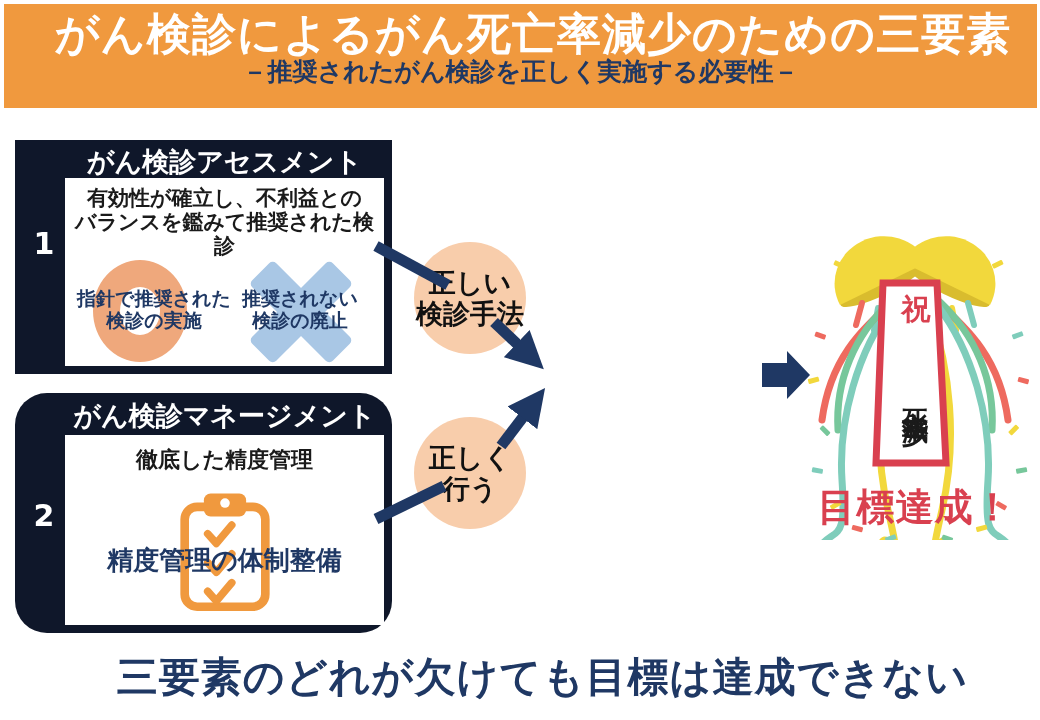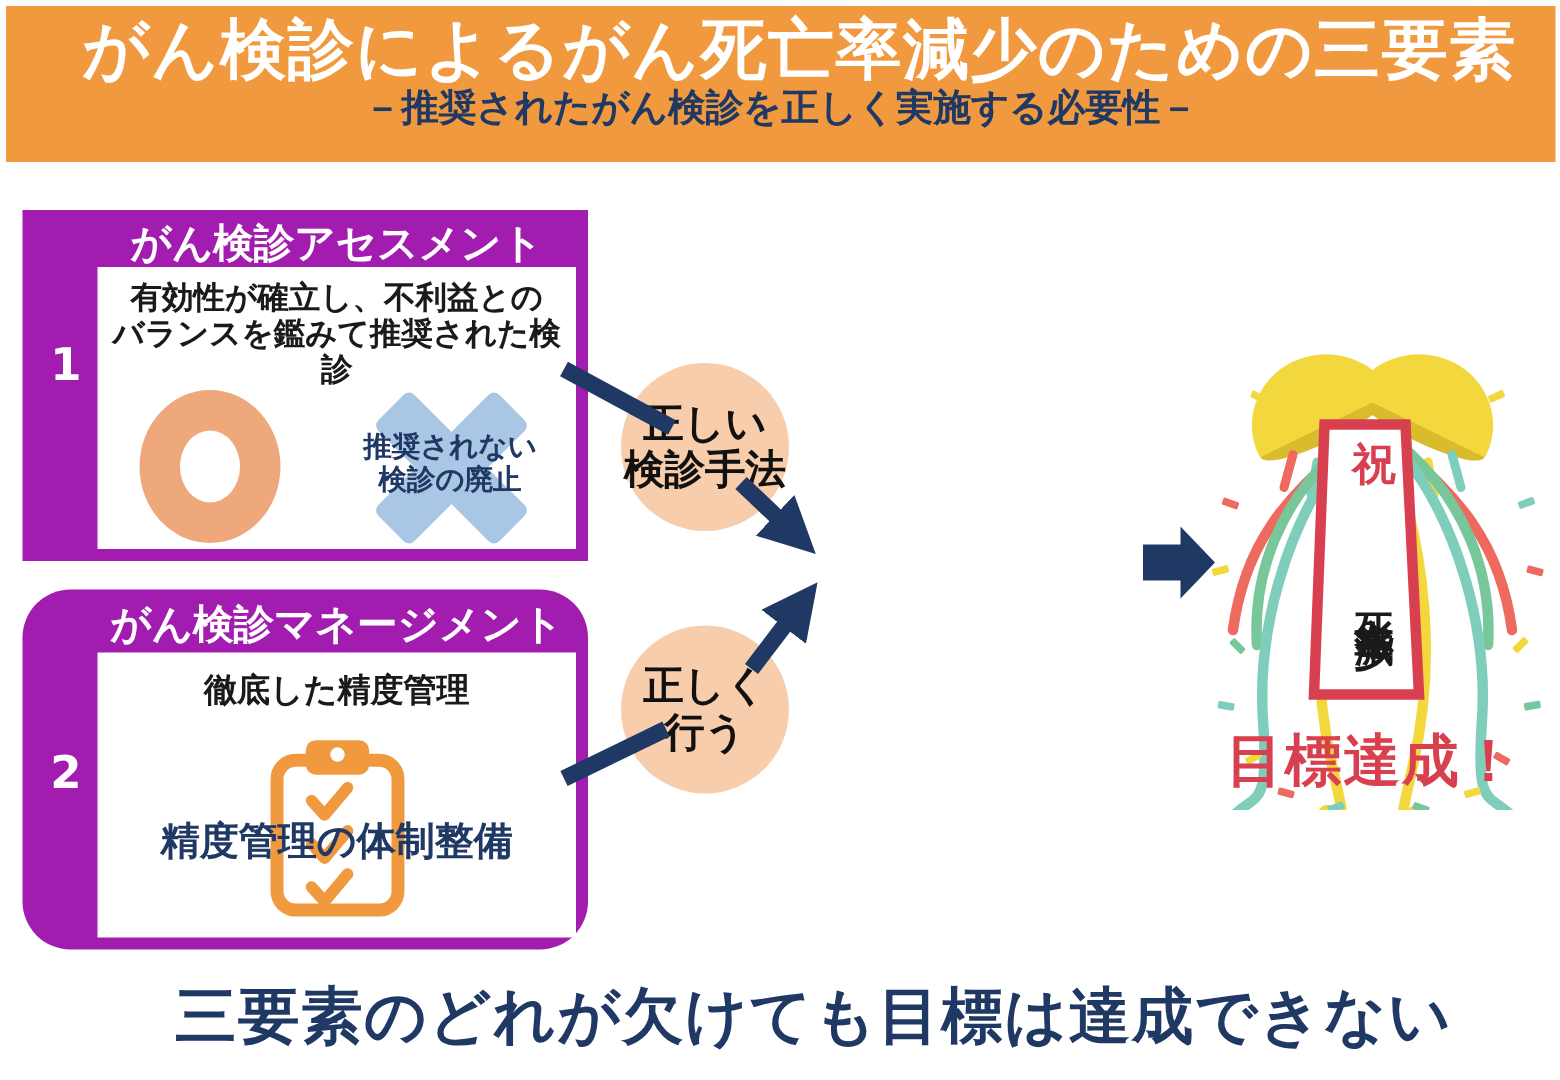--- a/index.html
+++ b/index.html
@@ -6,21 +6,21 @@
   *{box-sizing:border-box;}
   .canvas{
     position:relative;width:1040px;height:720px;background:#ffffff;overflow:hidden;
     font-family:"DejaVu Sans",sans-serif;
   }
   
   .banner{position:absolute;left:4px;top:4px;right:3px;height:104px;background:#F0993E;text-align:center;}
   .banner .title{margin-top:6px;font-size:44px;font-weight:bold;color:#ffffff;letter-spacing:1px;line-height:1.1;margin-left:25px;}
   .banner .subtitle{font-size:25px;font-weight:bold;color:#1F3864;line-height:1.1;}
   
-  .obox{position:absolute;background:#a21caf;}
+  .obox{position:absolute;background:#0f172a;}
   .obox .obox-header{position:absolute;left:0;right:0;text-align:center;color:#ffffff;font-weight:bold;}
   .obox .obox-number{position:absolute;color:#ffffff;font-weight:bold;font-size:30px;width:34px;text-align:center;}
   .panel{position:absolute;background:#ffffff;}
   .box1{left:15px;top:140px;width:377px;height:234px;}
   .box1 .obox-header{top:4px;left:50px;right:8px;font-size:27px;}
   .box1 .obox-number{left:12px;top:86px;}
   .box1 .panel{left:50px;top:38px;right:8px;bottom:8px;}
   .desc1{position:absolute;top:8px;left:0;right:0;text-align:center;font-size:21px;font-weight:bold;color:#1a1a1a;line-height:1.15;white-space:pre-line;}
   .ok-mark{position:absolute;left:28px;top:82px;width:94px;height:102px;border:27px solid #EFA87C;border-radius:50%;}
   .ng-mark{position:absolute;left:186px;top:84px;width:100px;height:100px;}
@@ -75,20 +75,22 @@
     <div class="obox-header">がん検診アセスメント</div>
     <div class="obox-number">1</div>
     <div class="panel">
       <div class="desc1">有効性が確立し、不利益との
 バランスを鑑みて推奨された検診</div>
       <div class="ok-mark"></div>
       <div class="ng-mark">
         <span class="bar b1"></span>
         <span class="bar b2"></span>
       </div>
+      <div class="ok-label">指針で推奨された
+検診の実施</div>
       <div class="ng-label">推奨されない
 検診の廃止</div>
     </div>
   </section>
 
   <section class="obox box2">
     <div class="obox-header">がん検診マネージメント</div>
     <div class="obox-number">2</div>
     <div class="panel">
       <div class="desc2">徹底した精度管理</div>

